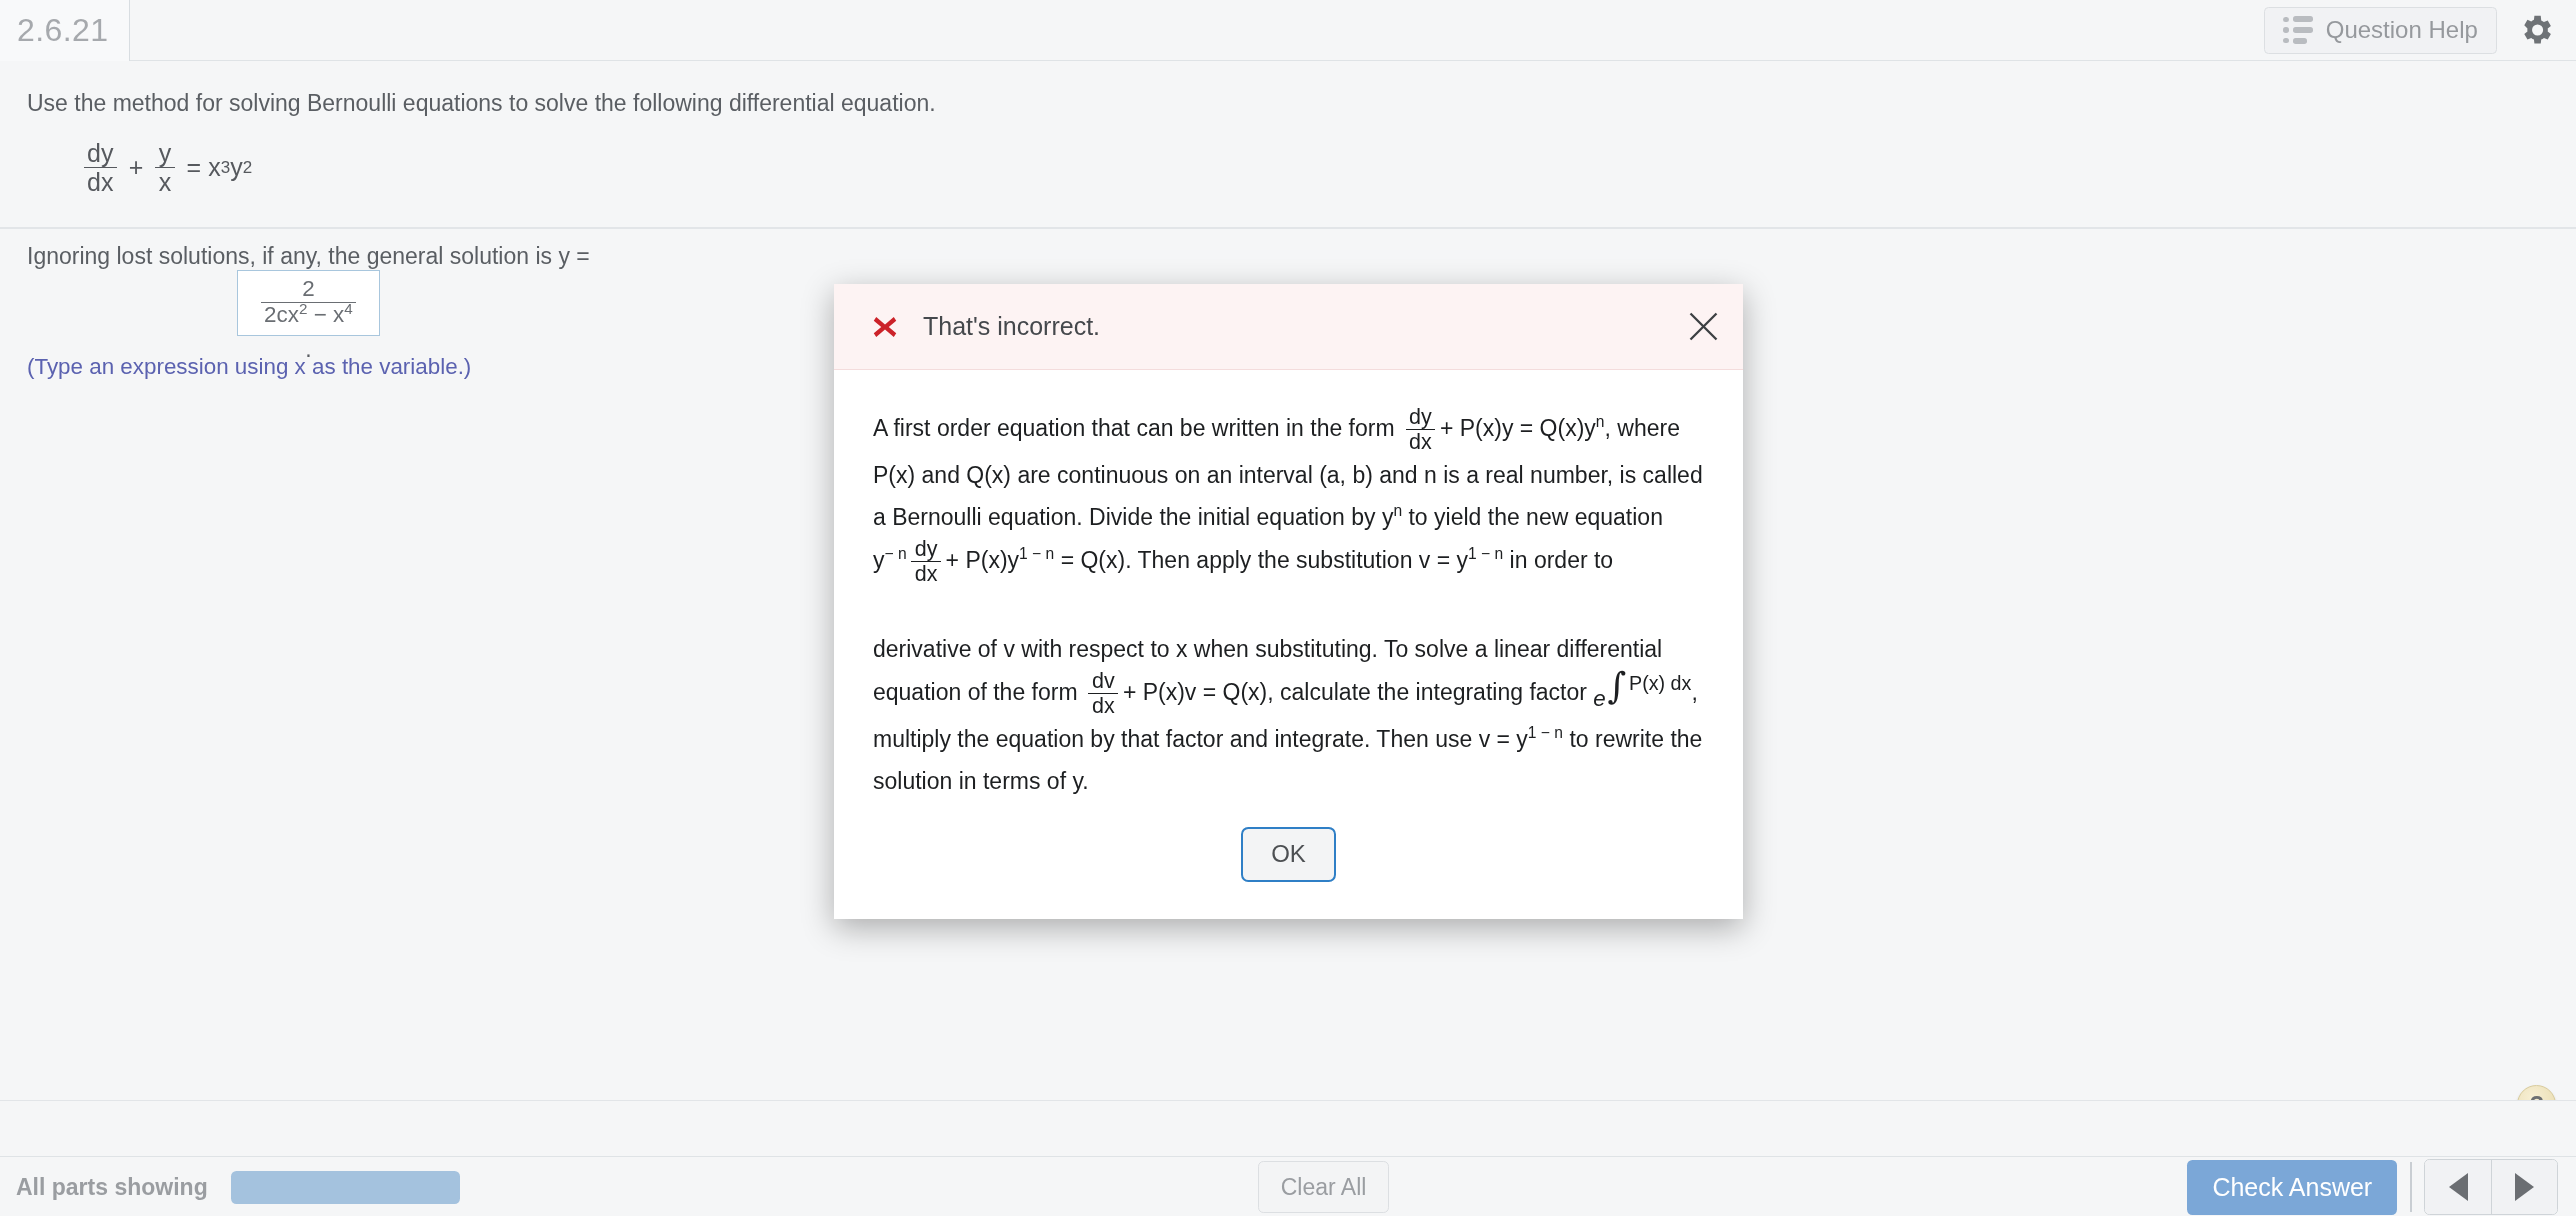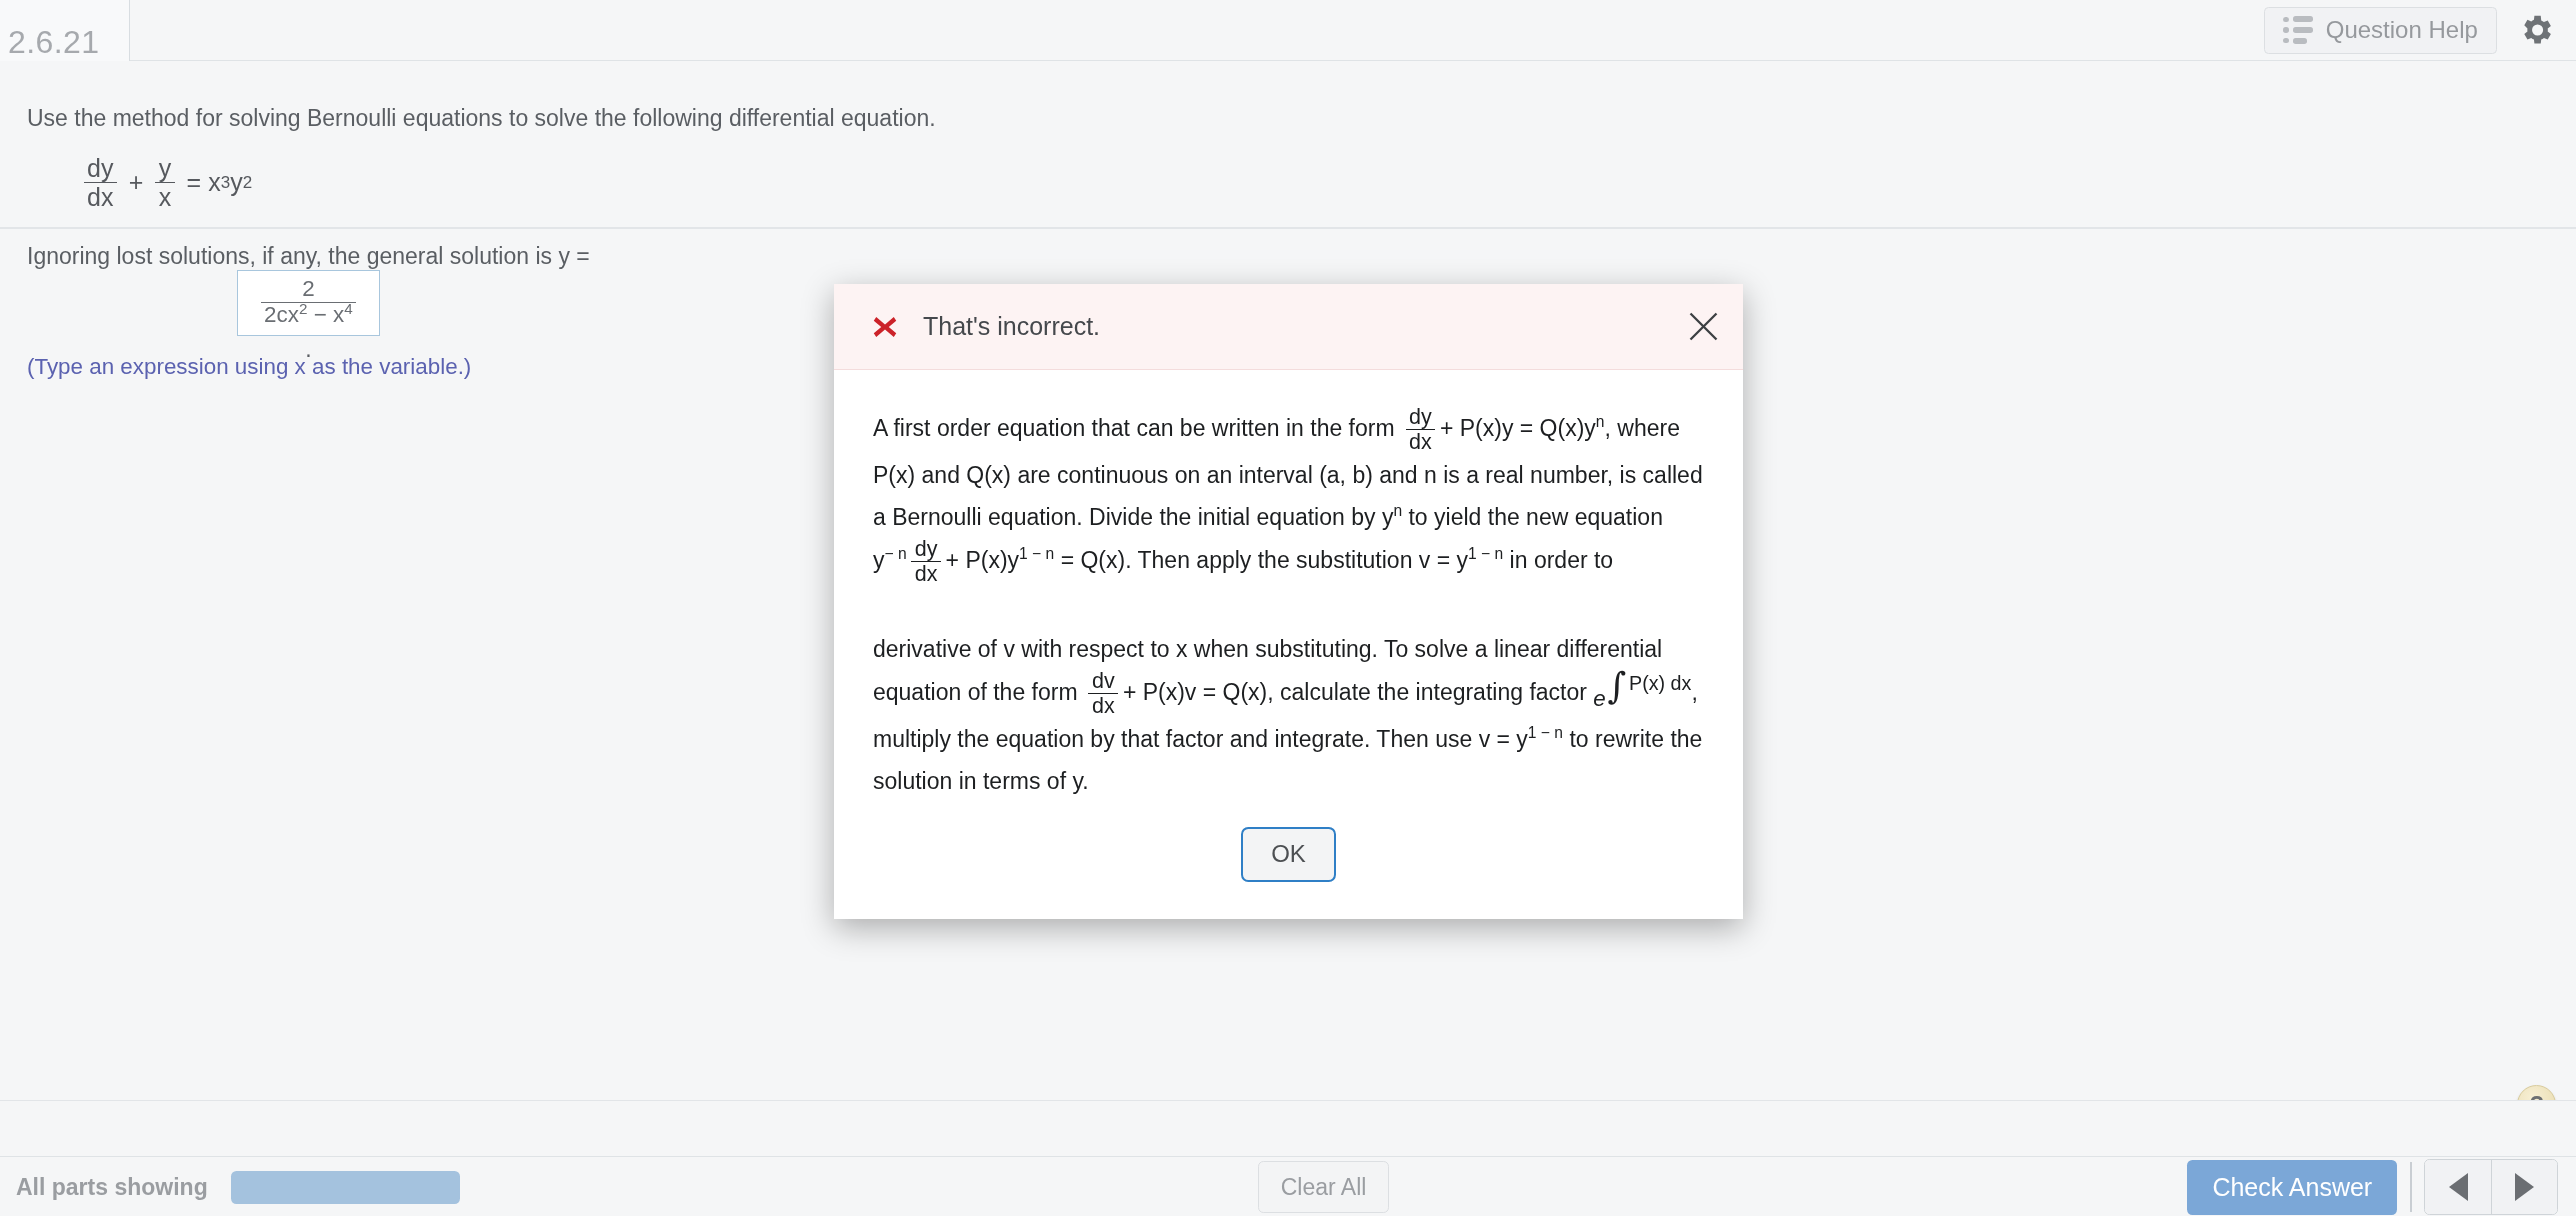--- a/index.html
+++ b/index.html
@@ -12,22 +12,22 @@
   }
   .app { position: relative; width: 2576px; height: 1216px; background: #f5f6f7; }
 
   
   .topbar {
     position: absolute; top: 0; left: 0; width: 2576px; height: 61px;
     background: #f5f6f7; border-bottom: 1.8px solid #dfe3e6;
     display: flex; align-items: center;
   }
   .qnum-tab {
-    height: 61px; min-width: 130px; padding: 0 8px;
-    display: flex; align-items: flex-end;
+    height: 61px; min-width: 130px; padding: 0 17px;
+    display: flex; align-items: center;
     background: #f8f9fa; border-right: 1.8px solid #d8dde1;
   }
   .qnum-text { font-size: 32px; color: #a6a9ad; letter-spacing: 0.4px; }
   .topbar-spacer { flex: 1; }
   .qhelp-btn {
     display: flex; align-items: center; gap: 12.5px;
     height: 47px; padding: 0 18px; margin-right: 19.7px;
     background: #f1f2f4; border: 0.9px solid #dcdfe2; border-radius: 4.5px;
   }
   .qhelp-label { font-size: 24px; color: #96999d; }
@@ -35,21 +35,21 @@
   .list-icon .li-row { display: flex; align-items: center; gap: 4.5px; }
   .list-icon .dot { width: 5.4px; height: 5.4px; border-radius: 50%; background: #b9bcc0; }
   .list-icon .bar { height: 6.3px; border-radius: 2.7px; background: #b9bcc0; }
   .list-icon .bar.l { width: 20.6px; }
   .list-icon .bar.s { width: 13.4px; }
   .gear-icon { margin-right: 21.5px; width: 38px; height: 38px; position: relative; }
   .gear-icon svg { display: block; }
 
   
   .problem {
-    position: absolute; top: 78px; left: 0; width: 2576px;
+    position: absolute; top: 63px; left: 0; width: 2576px;
     padding: 0;
   }
   .prompt {
     font-size: 23px; color: #5a5e63; padding: 27px 0 0 27px;
   }
   .eqn-wrap { padding: 23px 0 0 79px; }
 
   
   .math { display: inline-flex; align-items: center; vertical-align: middle; }
   .frac {

